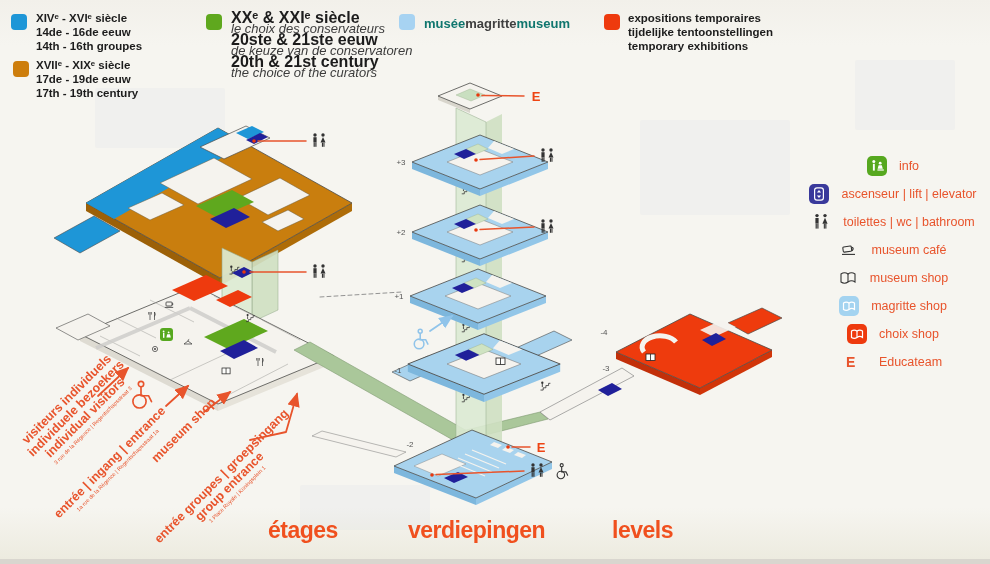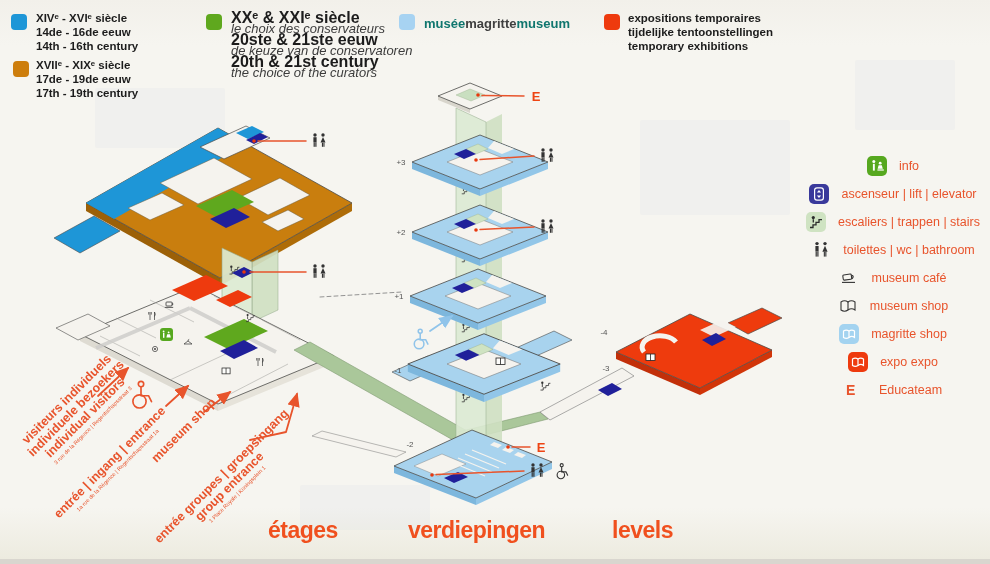--- a/index.html
+++ b/index.html
@@ -36,21 +36,21 @@
 <div class="ghost" style="left:640px;top:120px;width:150px;height:95px;"></div>
 <div class="ghost" style="left:855px;top:60px;width:100px;height:70px;"></div>
 <div class="ghost" style="left:300px;top:485px;width:130px;height:45px;"></div>
 <div class="scan-edge"></div>
 
 <div>
   <div class="swatch" style="left:11px;top:14px;background:#1e96d7;"></div>
   <div class="plines" style="left:36px;top:11px;">
     <div>XIVᵉ - XVIᵉ siècle</div>
     <div>14de - 16de eeuw</div>
-    <div>14th - 16th century</div>
+    <div>14th - 16th groupes</div>
   </div>
   <div class="swatch" style="left:13px;top:61px;background:#cd7e0d;"></div>
   <div class="plines" style="left:36px;top:58px;">
     <div>XVIIᵉ - XIXᵉ siècle</div>
     <div>17de - 19de eeuw</div>
     <div>17th - 19th century</div>
   </div>
   <div class="swatch" style="left:206px;top:14px;background:#5fa81e;"></div>
   <div class="abs" style="left:231px;top:11px;">
     <div class="cur-b">XXᵉ &amp; XXIᵉ siècle</div>
@@ -99,31 +99,20 @@
           <rect x="5.6" y="3.8" width="8.8" height="12.4" rx="2.4" fill="none" stroke="#fff" stroke-width="1.2"></rect>
           <path d="M10 5.9 l2.1 2.5 h-4.2 z" fill="#fff"></path>
           <path d="M10 14.1 l2.1 -2.5 h-4.2 z" fill="#fff"></path>
         </svg>
       </span>
     <span class="fac-label">ascenseur | lift | elevator</span>
   </div>
   <div class="fac-row">
     <span class="fac-icon">
         <svg width="20" height="20">
-          <rect width="20" height="20" rx="5" fill="#cfe3c2"></rect>
-          <path d="M4 15.5 h3 v-2.6 h3 v-2.6 h3 v-2.6 h3" fill="none" stroke="#2b2b2b" stroke-width="1.3"></path>
-          <circle cx="7.3" cy="5.6" r="1.6" fill="#2b2b2b"></circle>
-          <path d="M7.3 7.2 v3.4" stroke="#2b2b2b" stroke-width="1.3"></path>
-        </svg>
-      </span>
-    <span class="fac-label">escaliers | trappen | stairs</span>
-  </div>
-  <div class="fac-row">
-    <span class="fac-icon">
-        <svg width="20" height="20">
           <circle cx="6" cy="3.6" r="1.7" fill="#333"></circle>
           <rect x="4.4" y="6" width="3.2" height="5.4" fill="#333"></rect>
           <rect x="4.6" y="11.4" width="1.2" height="5.2" fill="#333"></rect>
           <rect x="6.3" y="11.4" width="1.2" height="5.2" fill="#333"></rect>
           <circle cx="14" cy="3.6" r="1.7" fill="#333"></circle>
           <path d="M14 5.8 l2.6 6 h-5.2 z" fill="#333"></path>
           <rect x="12.8" y="11.8" width="1.1" height="4.8" fill="#333"></rect>
           <rect x="14.3" y="11.8" width="1.1" height="4.8" fill="#333"></rect>
         </svg>
       </span>
@@ -159,21 +148,21 @@
     <span class="fac-label">magritte shop</span>
   </div>
   <div class="fac-row">
     <span class="fac-icon">
         <svg width="20" height="20">
           <rect width="20" height="20" rx="5" fill="#ee3a0e"></rect>
           <path d="M4.5 7 q2.75 -1.9 5.5 0 q2.75 -1.9 5.5 0 v6.4 q-2.75 -1.9 -5.5 0 q-2.75 1.9 -5.5 0 z" fill="none" stroke="#fff" stroke-width="1.2"></path>
           <path d="M10 7 v6.4" stroke="#fff" stroke-width="1.2"></path>
         </svg>
       </span>
-    <span class="fac-label">expo expo</span>
+    <span class="fac-label">choix shop</span>
   </div>
   <div class="fac-row">
     <span class="fac-icon fac-e">E</span>
     <span class="fac-label">Educateam</span>
   </div>
 </div>
 
 <svg class="abs" style="left:0;top:0;" width="990" height="564" viewBox="0 0 990 564">
   <defs>
     <marker id="ah" markerWidth="9" markerHeight="8" refX="7" refY="3.5" orient="auto">

